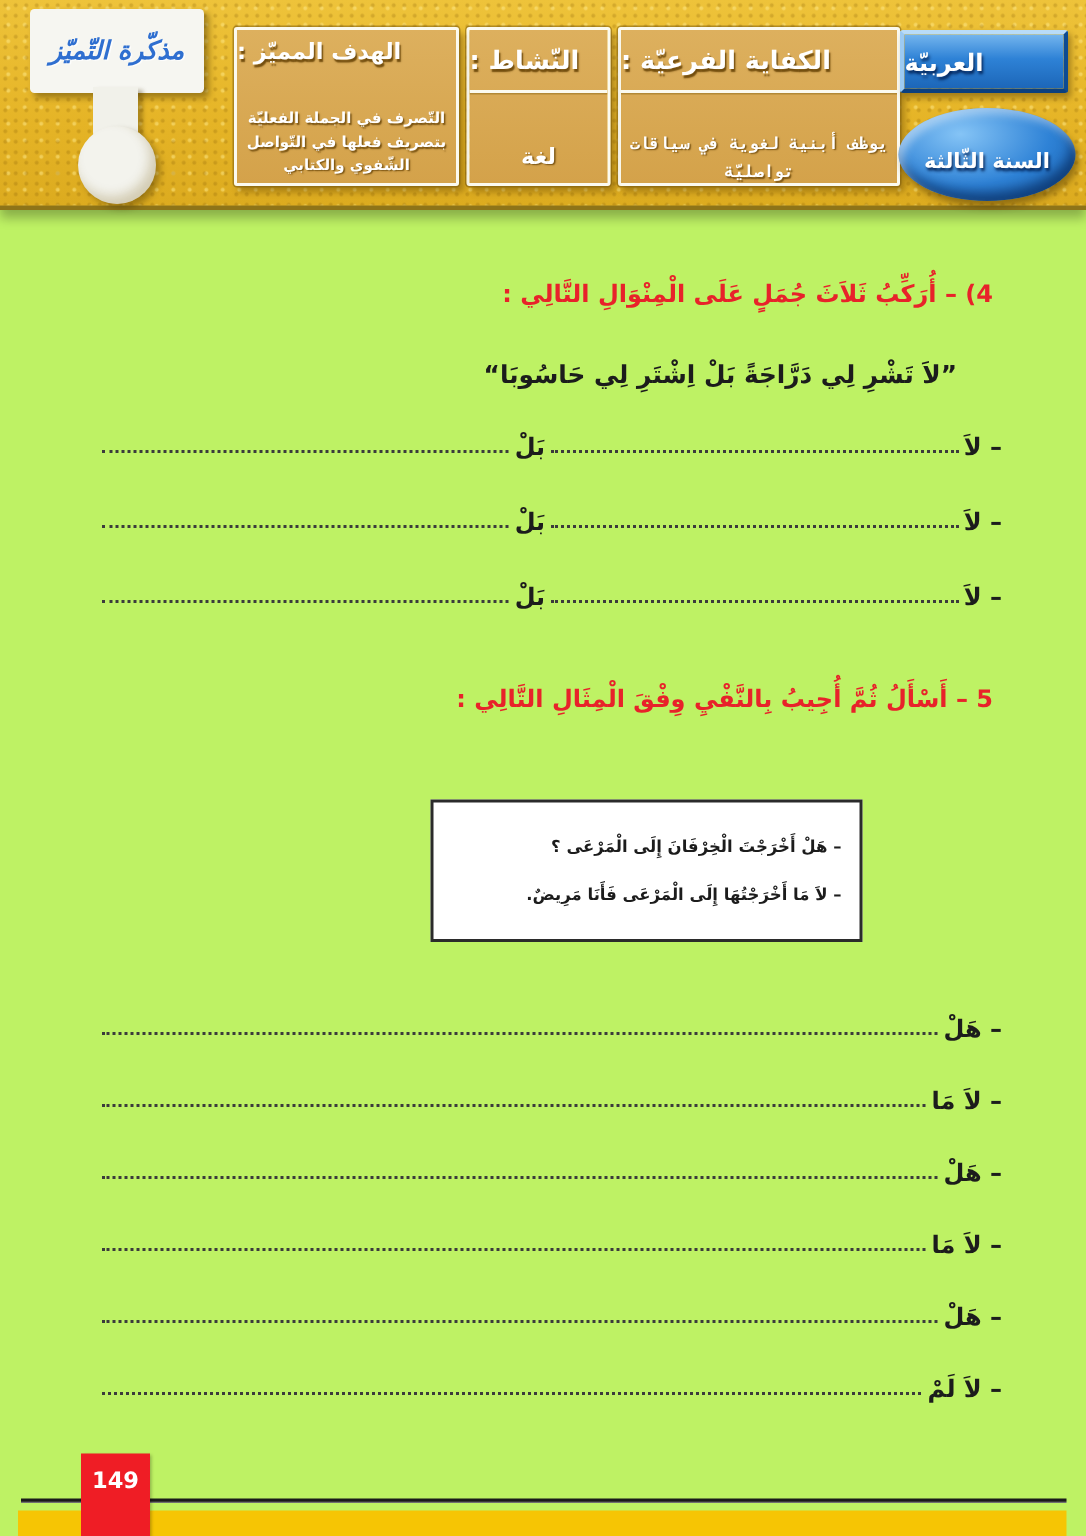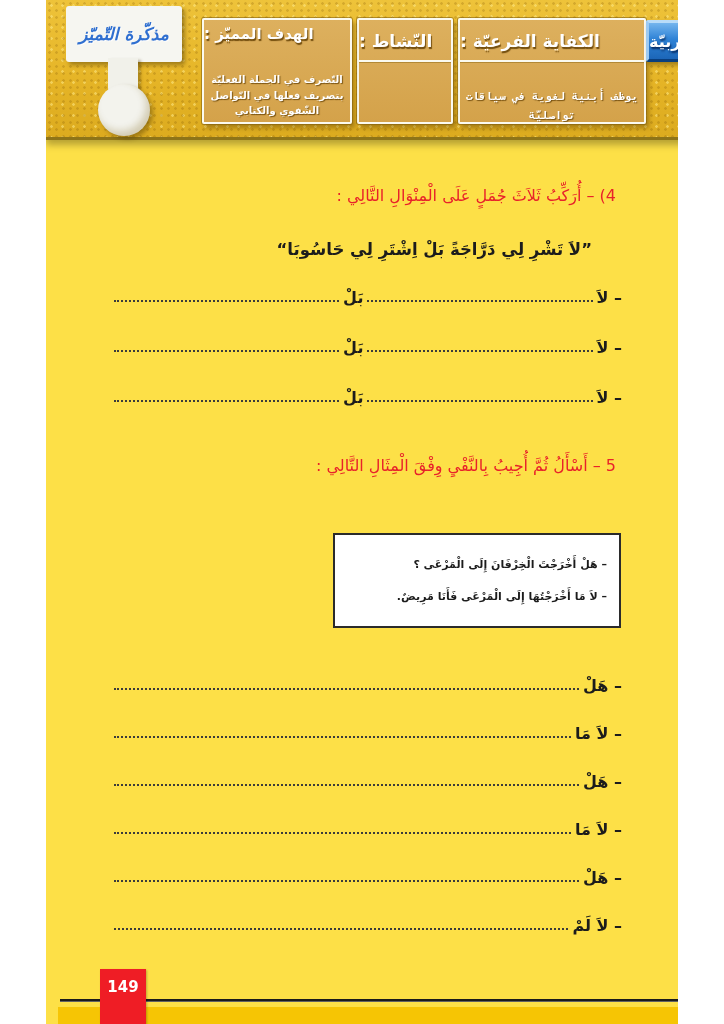--- a/index.html
+++ b/index.html
@@ -1,17 +1,17 @@
 <!DOCTYPE html>
 <html lang="ar"><head>
 <meta charset="utf-8">
 <style>
   * { margin:0; padding:0; box-sizing:border-box; }
   body { background:#ffffff; font-family:"DejaVu Sans", sans-serif; }
-  .page { position:relative; width:632px; height:1024px; background:#fde047; overflow:hidden; margin:0 auto; }
+  .page { position:relative; width:724px; height:1024px; background:#bef264; overflow:hidden; margin:0 auto; }
 
   
   .header-band {
     position:absolute; left:0; top:0; width:724px; height:140px;
     background-color:#e6b72b;
     background-image:
       radial-gradient(rgba(120,80,0,.22) 1px, transparent 1.6px),
       radial-gradient(rgba(255,235,140,.5) 1px, transparent 1.6px),
       linear-gradient(180deg,#eec33a 0%, #e5b426 60%, #dcab1f 100%);
     background-size:7px 7px, 11px 11px, 100% 100%;
@@ -87,21 +87,21 @@
     background:radial-gradient(ellipse at 35% 28%, #85c4f6 0%, #2e82d6 55%, #1459a8 100%);
     border-radius:50%;
     box-shadow:inset 3px 4px 6px rgba(255,255,255,.45), inset -3px -6px 8px rgba(0,25,70,.55), 2px 4px 5px rgba(60,40,0,.45);
     display:flex; align-items:center; justify-content:center;
   }
   .badge-ellipse span { color:#fff; font-weight:bold; font-size:14px; direction:rtl;
     margin-top:10px; text-shadow:1px 2px 2px rgba(0,30,80,.9); }
 
   
   .ex-title {
-    position:absolute; right:62px; color:#e8222a; font-weight:normal; font-size:16px;
+    position:absolute; right:62px; color:#e8222a; font-weight:bold; font-size:16px;
     direction:rtl; white-space:nowrap;
   }
   .ex4-title { top:186px; }
   .ex5-title { top:456px; }
 
   .ex4-example {
     position:absolute; right:86px; top:240px; color:#1c1c1c; font-size:16.5px;
     font-weight:600; direction:rtl; white-space:nowrap;
   }
 
@@ -146,30 +146,34 @@
     <div class="logo-stem"></div>
     <div class="logo-circle"></div>
 
     <div class="info-table">
       <div class="info-col col-kifaya">
         <div class="info-title">الكفاية الفرعيّة :</div>
         <div class="info-body">يوظف أبنية لغوية في سياقات تواصليّة</div>
       </div>
       <div class="info-col col-nashat">
         <div class="info-title">النّشاط :</div>
+        <div class="info-body">لغة</div>
       </div>
       <div class="info-col col-hadaf">
         <div class="info-title">الهدف المميّز :</div>
         <div class="info-body">التّصرف في الجملة الفعليّة بتصريف فعلها في التّواصل الشّفوي والكتابي</div>
       </div>
     </div>
 
     <div class="badge-rect">
       <span>العربيّة</span>
     </div>
+    <div class="badge-ellipse">
+      <span>السنة الثّالثة</span>
+    </div>
   </div>
 
   <div class="ex-title ex4-title">4) – أُرَكِّبُ ثَلاَثَ جُمَلٍ عَلَى الْمِنْوَالِ التَّالِي :</div>
   <div class="ex4-example">”لاَ تَشْرِ لِي دَرَّاجَةً بَلْ اِشْتَرِ لِي حَاسُوبَا“</div>
 
   <div class="rows ex4-rows">
     <div class="ans-row">
       <span class="row-word">– لاَ</span>
       <span class="leader"></span>
       <span class="row-word">بَلْ</span>

